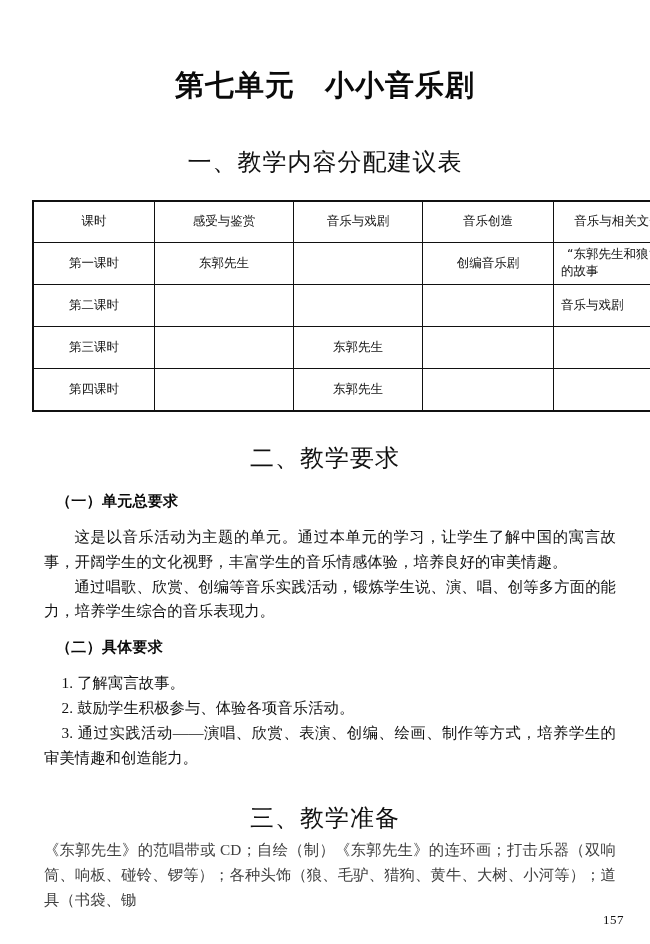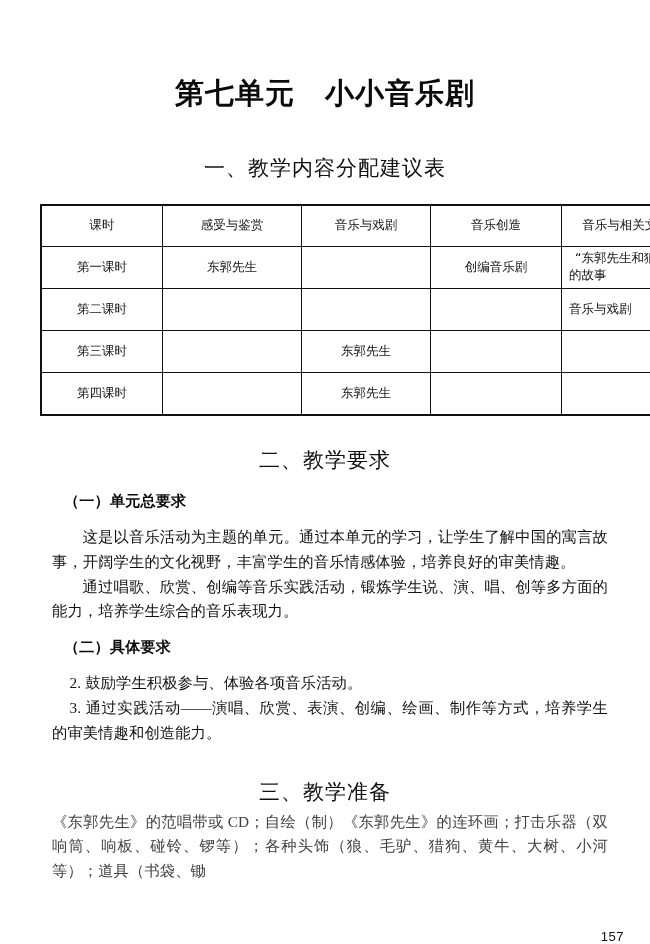--- a/index.html
+++ b/index.html
@@ -14,42 +14,42 @@
     position: relative;
     overflow: hidden;
     font-family: "Liberation Serif", "DejaVu Serif", serif;
     color: #0d0d0d;
     -webkit-font-smoothing: antialiased;
   }
 
   .page {
     position: absolute;
     inset: 0;
-    padding: 16px;
+    padding: 8px;
   }
 
   
   .unit-title {
     text-align: center;
     font-family: "DejaVu Sans", "Liberation Sans", sans-serif;
     font-weight: bold;
     font-size: 29px;
     letter-spacing: 1px;
     margin: 0;
     padding-top: 60px;
     line-height: 1.2;
     color: #0a0a0a;
   }
 
   
   .section-heading {
     text-align: center;
     font-family: "Liberation Serif", "DejaVu Serif", serif;
     font-weight: normal;
-    font-size: 21px;
+    font-size: 24px;
     letter-spacing: 1px;
     color: #111;
     margin: 0;
   }
   .sh-1 { padding-top: 43px; }
   .sh-2 { padding-top: 30px; }
   .sh-3 { padding-top: 32px; }
 
   
   .table-wrap {
@@ -124,23 +124,23 @@
     text-justify: inter-character;
     color: #404040;
     letter-spacing: 0.1px;
   }
   .gap-sm { height: 4px; }
 
   
   .page-number {
     position: absolute;
     right: 26px;
-    bottom: 0;
+    bottom: 16px;
     font-size: 13px;
-    font-family: Liberation Sans, sans-serif;
+    font-family: Liberation Serif, serif;
     color: #111;
     letter-spacing: 0.5px;
     margin-top: 48px;
   }
 </style>
 </head>
 <body>
 
 <div class="page">
 
@@ -198,20 +198,21 @@
   </div>
 
   <h2 class="section-heading sh-2">二、教学要求</h2>
 
   <div class="body-block">
     <div class="gap-sm"></div>
     <p class="sub-heading">（一）单元总要求</p>
     <p class="para">这是以音乐活动为主题的单元。通过本单元的学习，让学生了解中国的寓言故事，开阔学生的文化视野，丰富学生的音乐情感体验，培养良好的审美情趣。</p>
     <p class="para">通过唱歌、欣赏、创编等音乐实践活动，锻炼学生说、演、唱、创等多方面的能力，培养学生综合的音乐表现力。</p>
     <p class="sub-heading">（二）具体要求</p>
+    <p class="item">1. 了解寓言故事。</p>
     <p class="item">2. 鼓励学生积极参与、体验各项音乐活动。</p>
     <p class="item">3. 通过实践活动——演唱、欣赏、表演、创编、绘画、制作等方式，培养学生的审美情趣和创造能力。</p>
   </div>
 
   <h2 class="section-heading sh-3">三、教学准备</h2>
 
   <div class="body-block">
     <div class="gap-sm"></div>
     <p class="plain">《东郭先生》的范唱带或 CD；自绘（制）《东郭先生》的连环画；打击乐器（双响筒、响板、碰铃、锣等）；各种头饰（狼、毛驴、猎狗、黄牛、大树、小河等）；道具（书袋、锄</p>
   </div>

